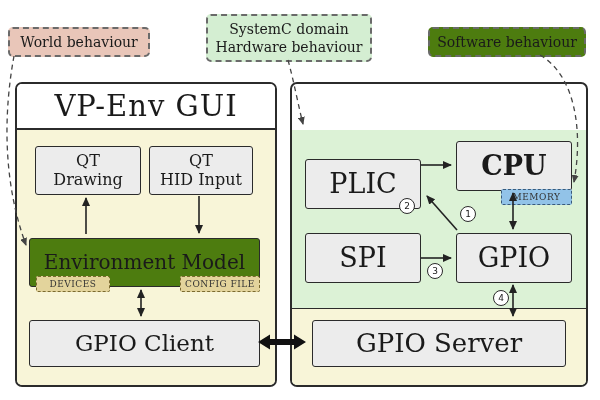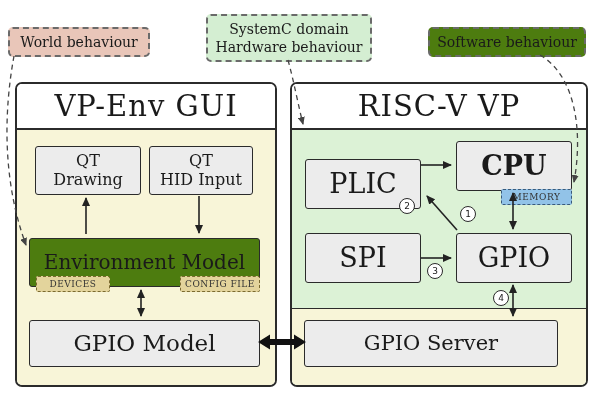--- a/index.html
+++ b/index.html
@@ -44,21 +44,20 @@
   <div class="cloud" style="left:428px;top:27px;width:154px;height:26px;background:#4d7c0f;">
       <span>Software behaviour</span>
     </div>
 
   <div class="panel" style="left:15px;top:82px;width:258px;height:301px;">
     <div class="panel-title">VP-Env GUI</div>
     <div class="panel-body" style="background:#f8f5d8;"></div>
   </div>
 
   <div class="panel" style="left:290px;top:82px;width:294px;height:301px;">
-    <div class="panel-title">RISC-V VP</div>
     <div class="panel-body" style="background:#dcf2d6;">
       <div class="strip" style="background:#f8f5d8;"></div>
     </div>
   </div>
 
   <div class="box multiline" style="left:35px;top:146px;width:104px;height:47px;font-size:16px;"><span class="multiline">QT
 Drawing</span></div>
 
   <div class="box multiline" style="left:149px;top:146px;width:102px;height:47px;font-size:16px;"><span class="multiline">QT
 HID Input</span></div>
@@ -69,21 +68,21 @@
 
   <div class="tag" style="left:36px;top:276px;width:72px;height:14px;background:#e3d49c;">
       <span>DEVICES</span>
     </div>
 
   <div class="tag" style="left:180px;top:276px;width:78px;height:14px;background:#e3d49c;">
       <span>CONFIG FILE</span>
     </div>
 
   <div class="box" style="left:29px;top:320px;width:229px;height:45px;font-size:23px;">
-      <span>GPIO Model</span>
+      <span>GPIO Client</span>
     </div>
 
   <div class="box" style="left:305px;top:141px;width:114px;height:48px;font-size:27px;margin-top:18px;">
       <span>PLIC</span>
     </div>
 
   <div class="box" style="left:456px;top:141px;width:114px;height:48px;font-size:27px;font-weight:bold;">
       <span>CPU</span>
     </div>
 
@@ -92,21 +91,21 @@
     </div>
 
   <div class="box" style="left:305px;top:233px;width:114px;height:48px;font-size:27px;">
       <span>SPI</span>
     </div>
 
   <div class="box" style="left:456px;top:233px;width:114px;height:48px;font-size:27px;">
       <span>GPIO</span>
     </div>
 
-  <div class="box" style="left:304px;top:320px;width:252px;height:45px;font-size:21px;">
+  <div class="box" style="left:312px;top:320px;width:252px;height:45px;font-size:26px;">
       <span>GPIO Server</span>
     </div>
 
   <svg class="overlay" width="600" height="400" viewBox="0 0 600 400">
     <defs>
       <marker id="ah" markerUnits="userSpaceOnUse" markerWidth="10" markerHeight="8" refX="8" refY="4" orient="auto-start-reverse">
         <path d="M0,0 L9,4 L0,8 Z" fill="#222"></path>
       </marker>
       <marker id="ahd" markerUnits="userSpaceOnUse" markerWidth="9" markerHeight="7" refX="7" refY="3.5" orient="auto-start-reverse">
         <path d="M0,0 L8,3.5 L0,7 Z" fill="#444"></path>

